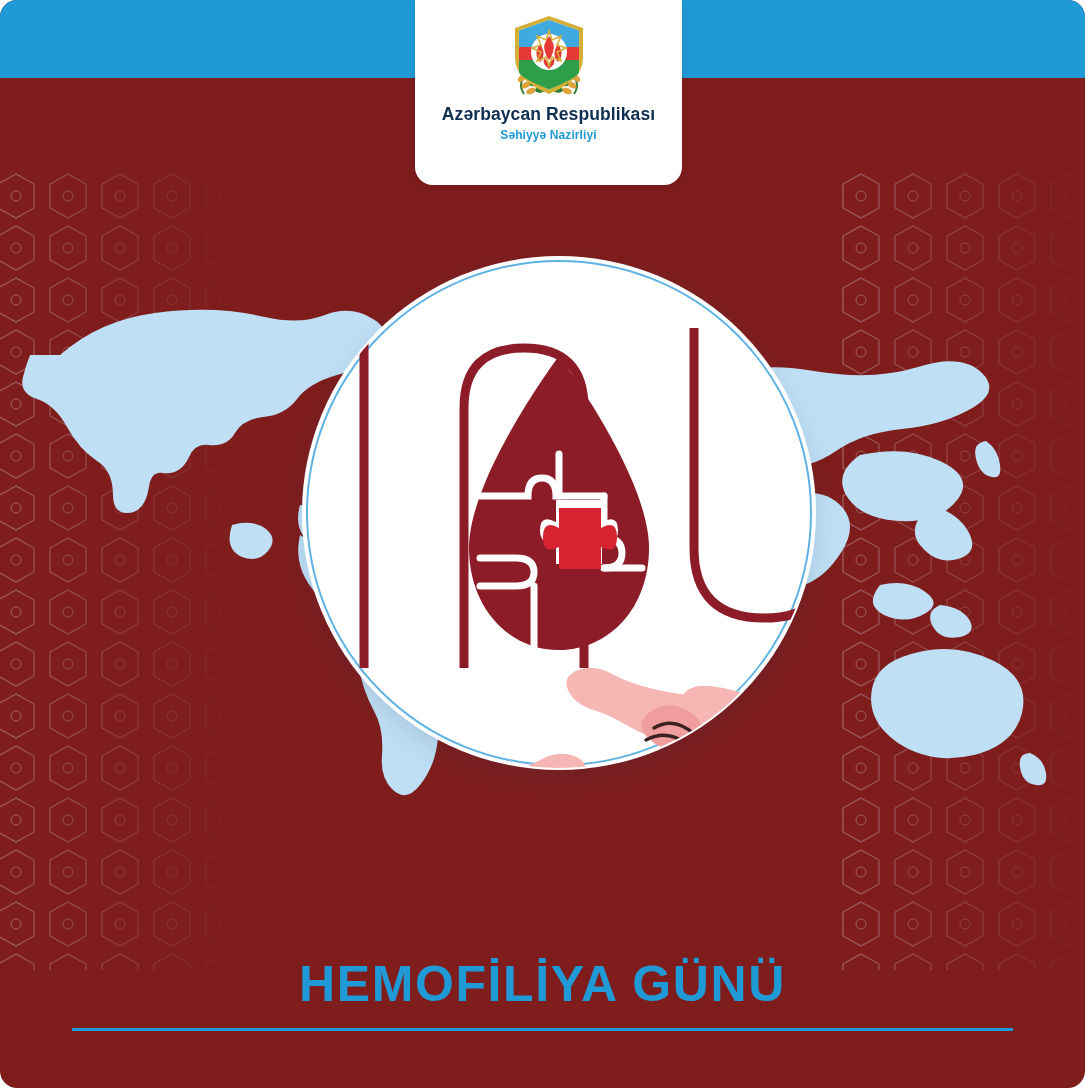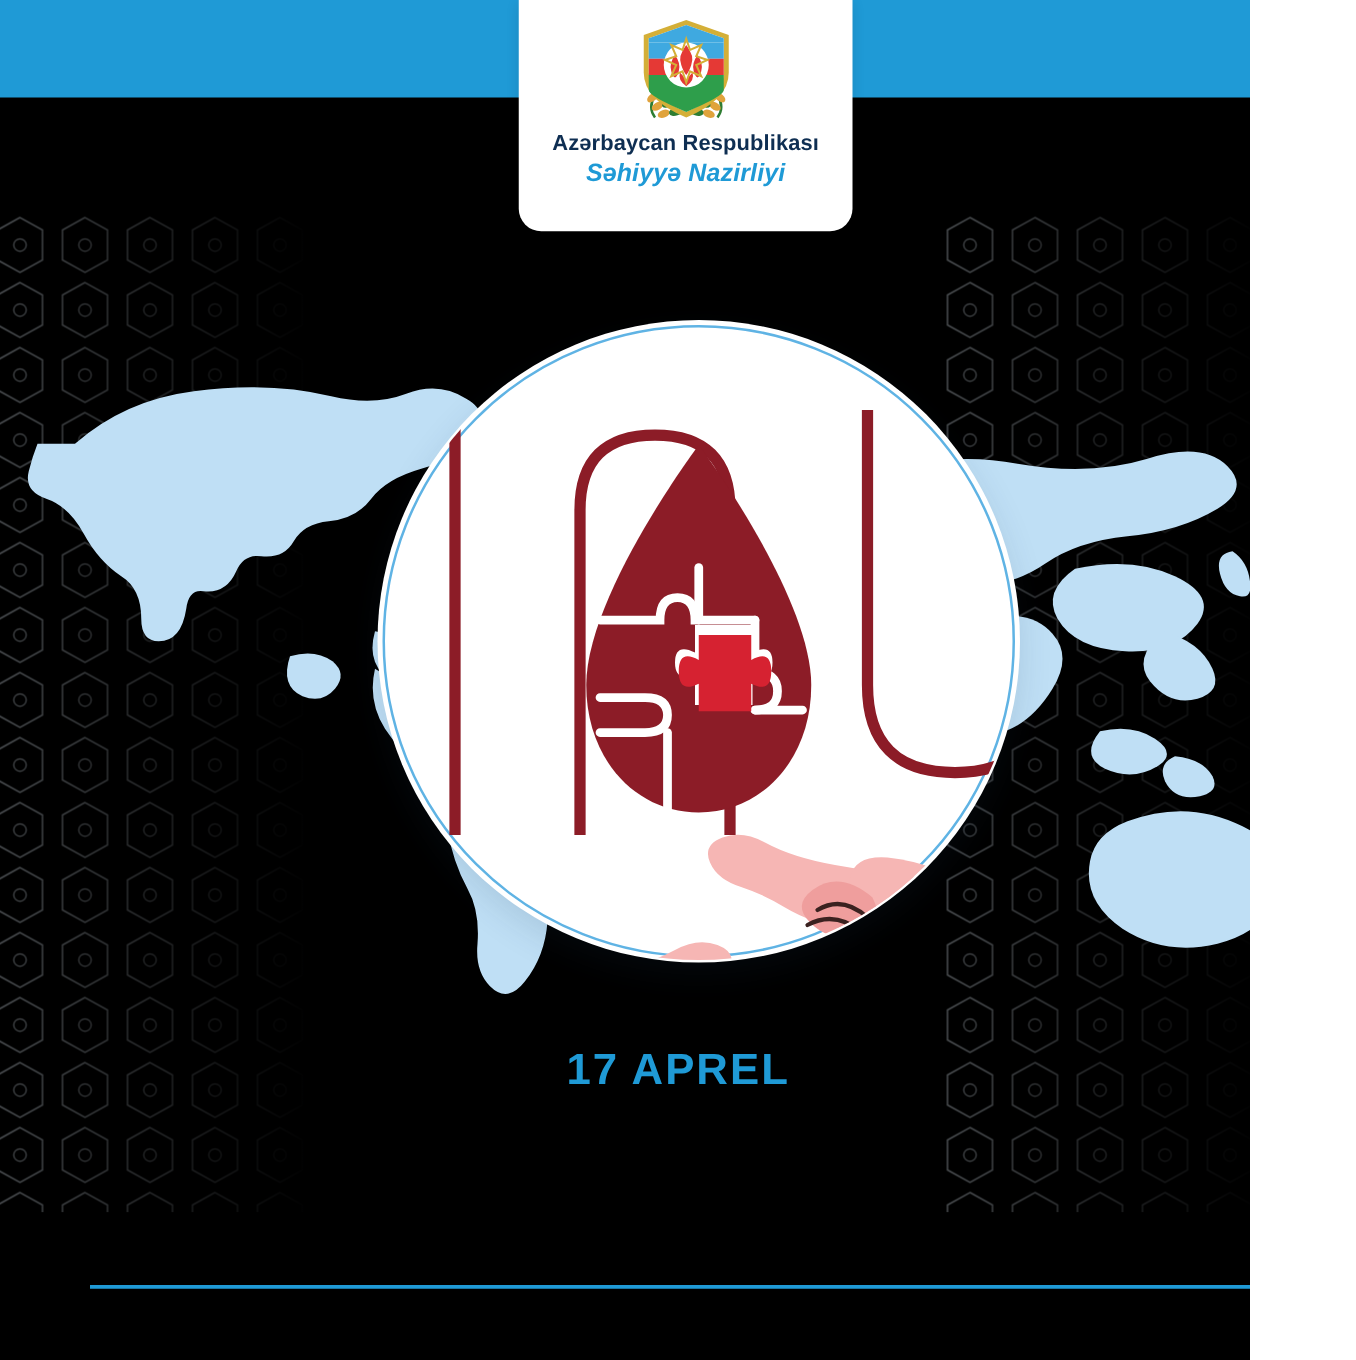--- a/index.html
+++ b/index.html
@@ -5,24 +5,25 @@
   html, body {
     margin: 0;
     padding: 0;
     background: #ffffff;
   }
   body {
     font-family: "Liberation Sans", sans-serif;
   }
   #poster {
     position: relative;
-    width: 1000px;
+    width: 1085px;
     height: 1088px;
-    background: #000000;
+    background: #7f1d1d;
     overflow: hidden;
+    border-radius: 17px;
   }
 
   
   .top-band {
     position: absolute;
     left: 0;
     top: 0;
     width: 1085px;
     height: 78px;
     background: #1f9ad6;
@@ -55,26 +56,25 @@
     height: 86px;
   }
   .logo-title {
     font-size: 17.5px;
     font-weight: bold;
     color: #0e2e52;
     letter-spacing: 0.1px;
     line-height: 1.15;
   }
   .logo-sub {
-    font-size: 20px;
+    font-size: 12px;
     font-weight: bold;
     color: #1f9ad6;
     letter-spacing: 0.1px;
     margin-top: 4px;
-    font-style: italic;
   }
 
   
   .pattern {
     position: absolute;
     opacity: 0.35;
     pointer-events: none;
   }
   .pattern-left { left: -10px; top: 170px; width: 260px; height: 800px; }
   .pattern-right { right: -10px; top: 170px; width: 260px; height: 800px; }
@@ -359,16 +359,16 @@
           <g stroke="#3b2220" stroke-width="3.4" fill="none" stroke-linecap="round">
             <path d="M400 486 q-20 -18 -40 -6"></path>
             <path d="M396 498 q-22 -18 -44 -6"></path>
           </g>
         </g>
 
       </g>
     </svg>
   </div>
 
-  <div class="date-line">17 APREL</div>
+  <div class="title-line-2">HEMOFİLİYA GÜNÜ</div>
   <div class="bottom-rule"></div>
 
 </div>
 
 </body></html>

